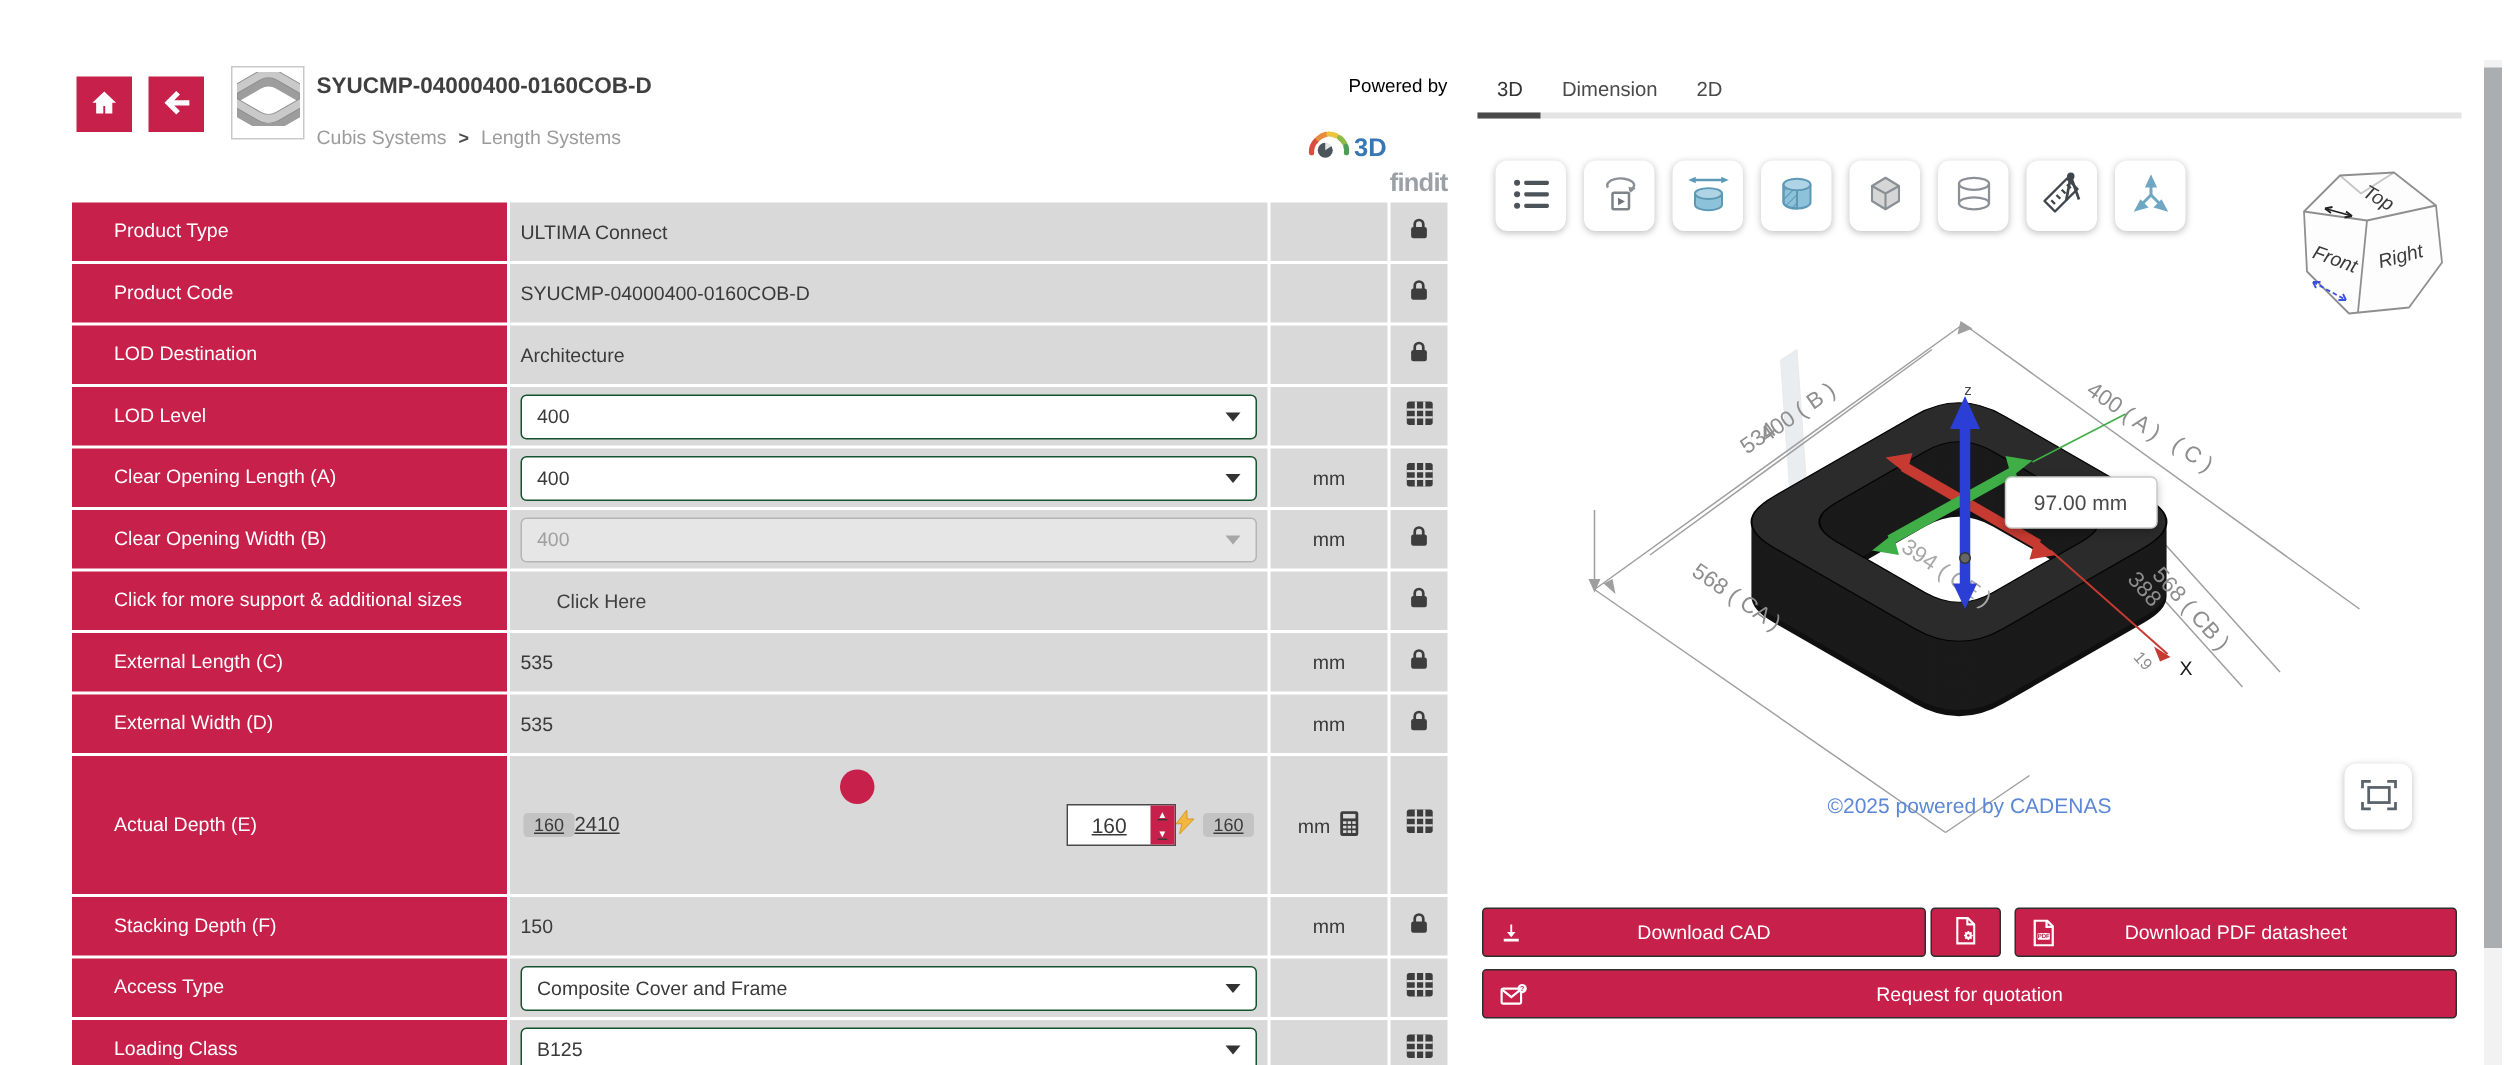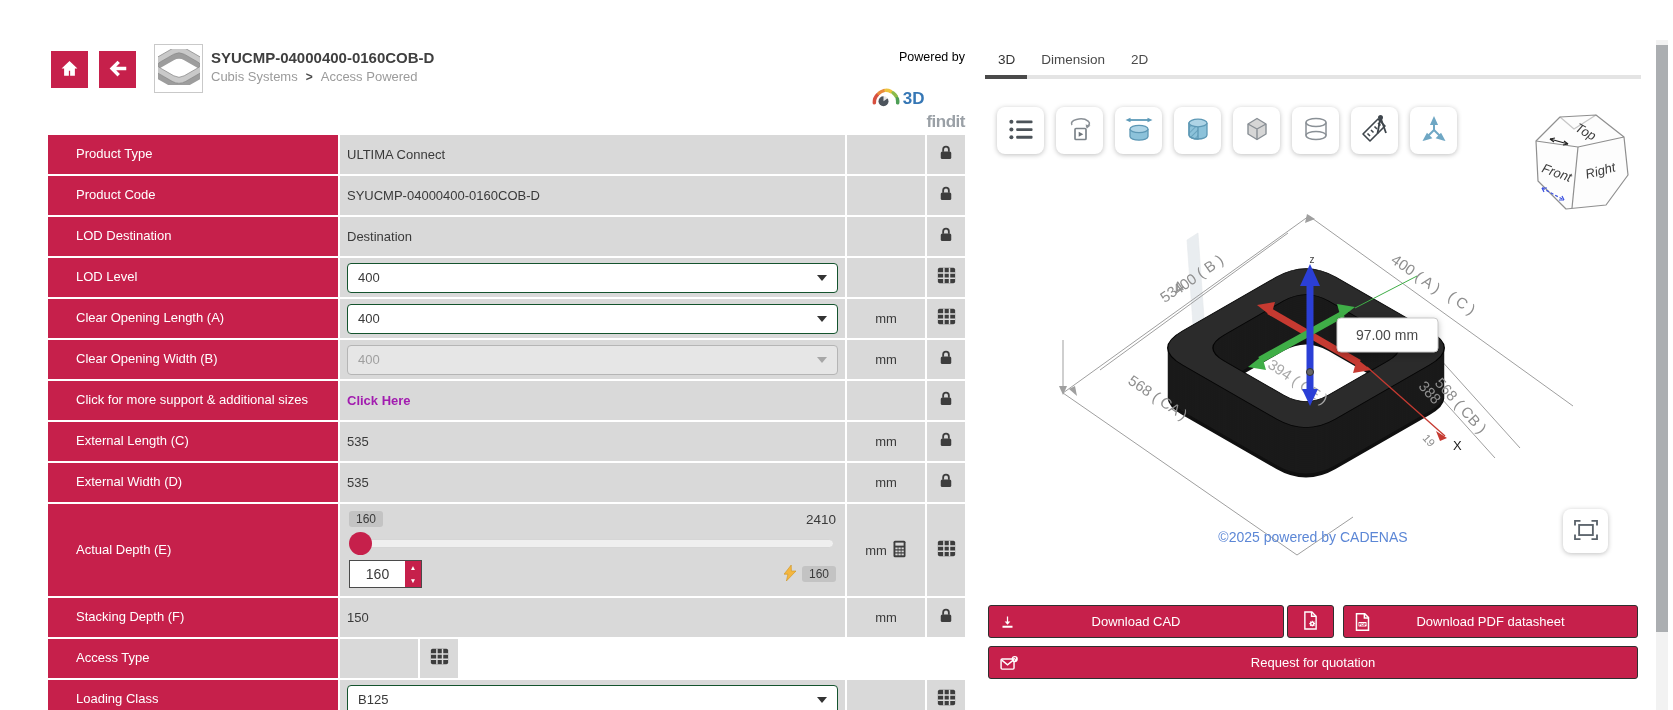--- a/index.html
+++ b/index.html
@@ -6,47 +6,47 @@
   *{box-sizing:border-box; margin:0; padding:0;}
   body{background:#fff;}
   .page{position:relative;width:1673px;height:710px;background:#fff;overflow:hidden;
         font-family:"Liberation Sans",sans-serif;color:var(--ink);}
   
   .sqbtn{position:absolute;width:37px;height:37px;background:var(--red);border:none;cursor:pointer;
          display:flex;align-items:center;justify-content:center;}
   .thumb{position:absolute;left:154px;top:44px;width:49px;height:49px;border:1px solid #c9c9c9;
          display:flex;align-items:center;justify-content:center;background:#fff;}
   .ptitle{position:absolute;left:211px;top:49px;font-size:15px;font-weight:bold;color:#3f3f3f;}
-  .crumbs{position:absolute;left:211px;top:69px;font-size:13px;color:#9b9b9b;display:flex;gap:8px;align-items:center;}
+  .crumbs{position:absolute;left:211px;top:84px;font-size:13px;color:#9b9b9b;display:flex;gap:8px;align-items:center;}
   .crumb-sep{color:#4a4a4a;font-weight:bold;font-size:12px;}
   .powered{position:absolute;left:840px;top:50px;width:125px;text-align:right;}
   .powered .lbl{font-size:12.5px;color:#000000;}
   .brandrow{display:flex;justify-content:flex-end;align-items:center;gap:2px;margin-top:1px;}
   .brand3d{font-size:17px;font-weight:bold;color:#3677b5;}
   .brandfind{font-size:17px;font-weight:bold;color:#9aa0a6;letter-spacing:-0.5px;margin-top:47px;}
   
   .form{position:absolute;left:48px;top:135px;width:917px;display:flex;flex-direction:column;gap:2px;}
   .frow{display:flex;gap:2px;height:39px;}
   .frow.tall{height:92px;}
   .c-label{width:290px;background:var(--red);color:#fff;display:flex;align-items:center;
            padding:0 28px;font-size:13px;line-height:1.15;}
   .c-value{width:505px;background:var(--cellgray);display:flex;align-items:center;padding:0 7px;
            font-size:13px;color:#3a3a3a;}
   .c-unit{width:78px;background:var(--cellgray);display:flex;align-items:center;justify-content:center;
           gap:5px;font-size:13px;color:#3a3a3a;}
   .c-icon{width:38px;background:var(--cellgray);display:flex;align-items:center;justify-content:center;}
-  .linkish{font-weight:bold;color:#a21caf;cursor:pointer;}
+  .linkish{font-weight:normal;color:#404040;cursor:pointer;margin-left:24px;}
   .select{width:100%;height:30px;background:#fff;border:1px solid #14532d;border-radius:4px;
           display:flex;align-items:center;justify-content:space-between;padding:0 10px;cursor:pointer;}
   .select .caret{width:0;height:0;border-left:5px solid transparent;border-right:5px solid transparent;
                  border-top:6px solid #333;}
   .select.disabled{background:#e6e6e6;border-color:#b5b5b5;color:#9f9f9f;cursor:default;}
   .select.disabled .caret{border-top-color:#a7a7a7;}
   
-  .ad{width:100%;display:flex;flex-direction:column;justify-content:space-between;padding:7px 2px 8px 2px;height:100%;}
+  .ad{width:100%;display:flex;flex-direction:row;justify-content:space-between;padding:7px 2px 8px 2px;height:100%;text-decoration:underline;}
   .ad-top,.ad-bot{display:flex;justify-content:space-between;align-items:center;}
   .chip{background:#c3c3c3;border-radius:3px;padding:1px 7px;font-size:12px;color:#3a3a3a;}
   .ad-slider{position:relative;height:23px;margin:2px 2px;}
   .track{position:absolute;left:0;right:0;top:7px;height:9px;background:#efefef;border:1px solid #d6d6d6;border-radius:5px;}
   .handle{position:absolute;left:-2px;top:0;width:23px;height:23px;border-radius:50%;background:var(--red);cursor:pointer;}
   .numgroup{display:flex;border:1px solid #4a4a4a;background:#fff;height:28px;}
   .numval{width:55px;display:flex;align-items:center;justify-content:center;font-size:14px;}
   .spin{width:16px;background:var(--red);display:flex;flex-direction:column;}
   .spin div{flex:1;display:flex;align-items:center;justify-content:center;color:#fff;font-size:6.5px;cursor:pointer;}
   .boltgrp{display:flex;align-items:center;gap:6px;}
@@ -90,21 +90,21 @@
       <svg width="42" height="36" viewBox="0 0 42 36">
         <path transform="matrix(0.2,0.115,-0.2,0.115,21,22)" fill="#9d9d9d" fill-rule="evenodd" d="M-54,-88 L54,-88 Q88,-88 88,-54 L88,54 Q88,88 54,88 L-54,88 Q-88,88 -88,54 L-88,-54 Q-88,-88 -54,-88 Z M-34,-60 L34,-60 Q60,-60 60,-34 L60,34 Q60,60 34,60 L-34,60 Q-60,60 -60,34 L-60,-34 Q-60,-60 -34,-60 Z"></path>
         <path transform="matrix(0.2,0.115,-0.2,0.115,21,16)" fill="#c9c9c9" stroke="#8a8a8a" stroke-width="3" fill-rule="evenodd" d="M-54,-88 L54,-88 Q88,-88 88,-54 L88,54 Q88,88 54,88 L-54,88 Q-88,88 -88,54 L-88,-54 Q-88,-88 -54,-88 Z M-34,-60 L34,-60 Q60,-60 60,-34 L60,34 Q60,60 34,60 L-34,60 Q-60,60 -60,34 L-60,-34 Q-60,-60 -34,-60 Z"></path>
       </svg>
     </span>
   </div>
   <div class="ptitle">SYUCMP-04000400-0160COB-D</div>
   <div class="crumbs">
     <span>Cubis Systems</span>
     <span class="crumb-sep">&gt;</span>
-    <span>Access Powered</span>
+    <span>Length Systems</span>
   </div>
   <div class="powered">
     <div class="lbl">Powered by</div>
     <div class="brandrow">
       <span>
         <svg width="30" height="22" viewBox="0 0 36 26">
           <g fill="none" stroke-width="4.2" stroke-linecap="round">
             <path d="M4 20 A 13 13 0 0 1 8 10" stroke="#d7503f"></path>
             <path d="M9.5 8.5 A 13 13 0 0 1 15.5 5.3" stroke="#e98a3c"></path>
             <path d="M18 5 A 13 13 0 0 1 24 6.5" stroke="#ecc43f"></path>
@@ -143,21 +143,21 @@
         <div class="c-icon">
           <span><svg width="18" height="19" viewBox="0 0 24 24">
               <path d="M12 3a5 5 0 0 0-5 5v3h2.4V8a2.6 2.6 0 0 1 5.2 0v3H17V8a5 5 0 0 0-5-5z" fill="#3d3d3d"></path>
               <rect x="5" y="10.5" width="14" height="10" rx="2" fill="#3d3d3d"></rect>
             </svg></span>
         </div>
       </div>
       <div class="frow">
         <div class="c-label">LOD Destination</div>
         <div class="c-value">
-          <span>Destination</span>
+          <span>Architecture</span>
         </div>
         <div class="c-unit"></div>
         <div class="c-icon">
           <span><svg width="18" height="19" viewBox="0 0 24 24">
               <path d="M12 3a5 5 0 0 0-5 5v3h2.4V8a2.6 2.6 0 0 1 5.2 0v3H17V8a5 5 0 0 0-5-5z" fill="#3d3d3d"></path>
               <rect x="5" y="10.5" width="14" height="10" rx="2" fill="#3d3d3d"></rect>
             </svg></span>
         </div>
       </div>
       <div class="frow">
@@ -325,20 +325,26 @@
         </div>
         <div class="c-icon">
           <span><svg width="18" height="19" viewBox="0 0 24 24">
               <path d="M12 3a5 5 0 0 0-5 5v3h2.4V8a2.6 2.6 0 0 1 5.2 0v3H17V8a5 5 0 0 0-5-5z" fill="#3d3d3d"></path>
               <rect x="5" y="10.5" width="14" height="10" rx="2" fill="#3d3d3d"></rect>
             </svg></span>
         </div>
       </div>
       <div class="frow">
         <div class="c-label">Access Type</div>
+        <div class="c-value">
+          <div class="select">
+            <span>Composite Cover and Frame</span>
+            <span class="caret"></span>
+          </div>
+        </div>
         <div class="c-unit"></div>
         <div class="c-icon">
           <span><svg width="21" height="19" viewBox="0 0 24 22">
               <rect x="2" y="2" width="20" height="18" rx="2" fill="#3d3d3d"></rect>
               <g stroke="#d9d9d9" stroke-width="1.7">
                 <path d="M2 8.2h20M2 14.2h20M9 2v18M15.5 2v18"></path>
               </g>
             </svg></span>
         </div>
       </div>

